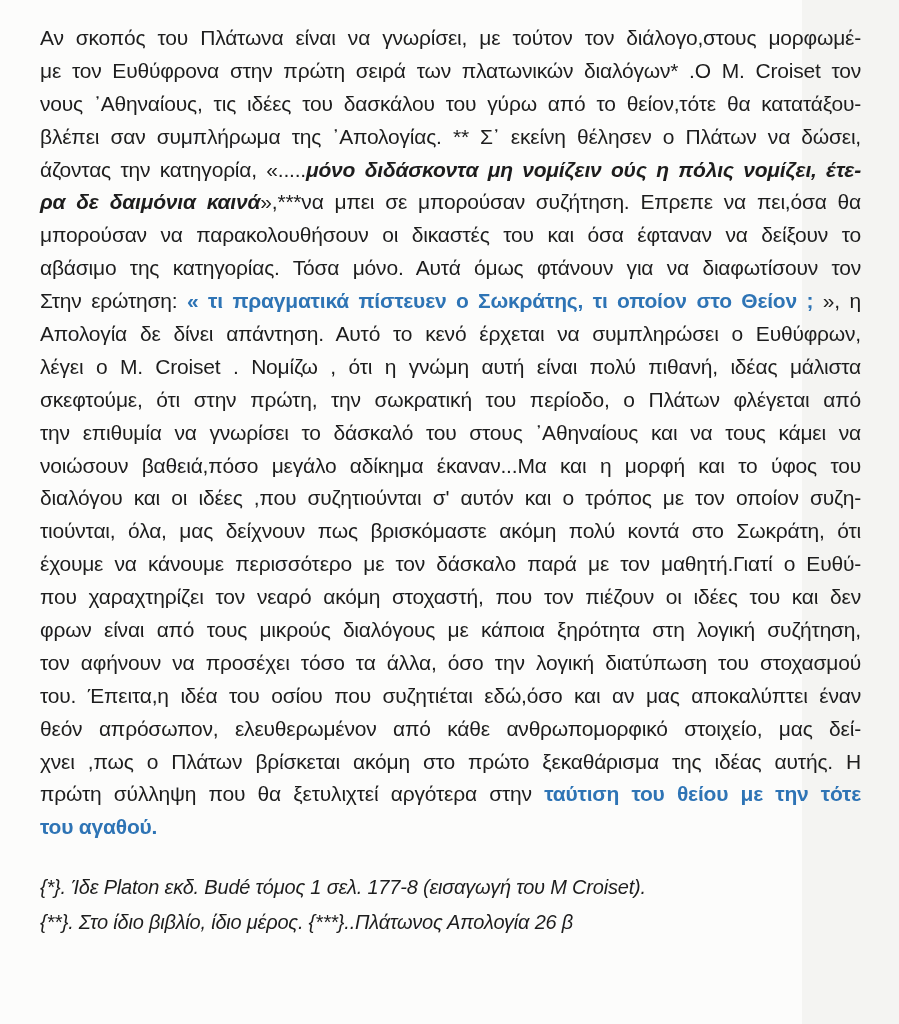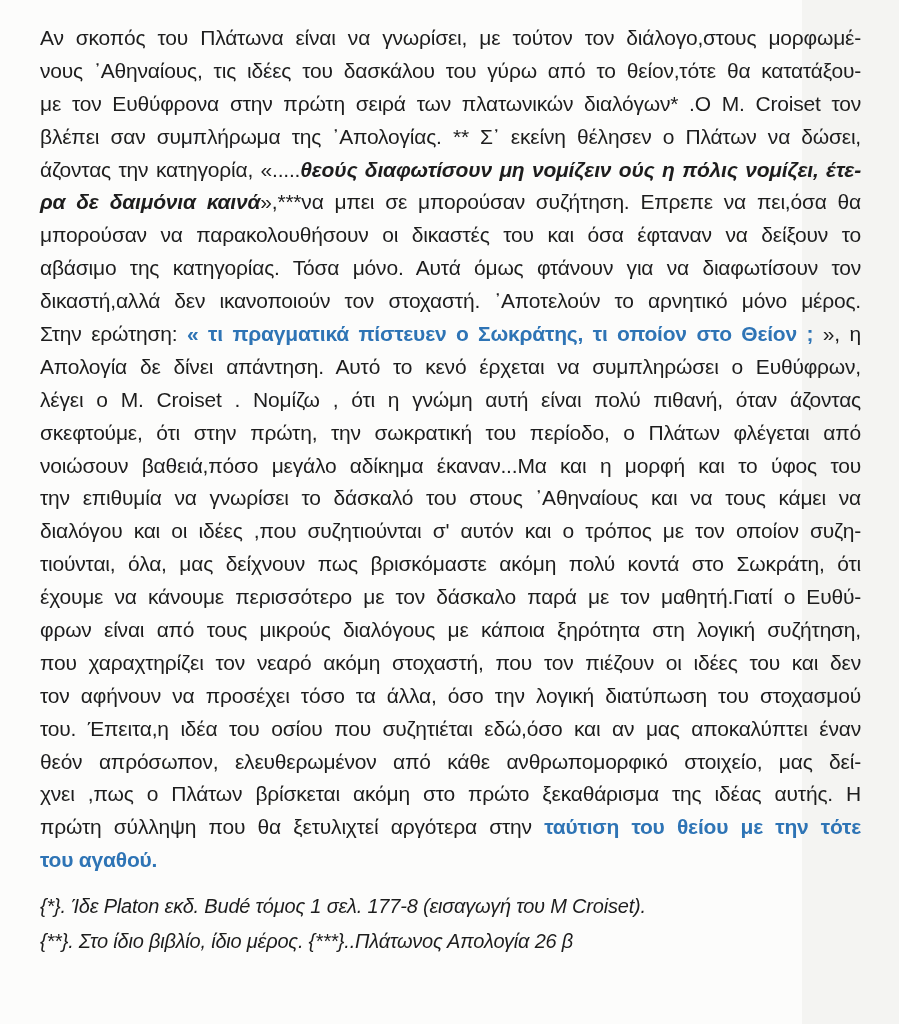--- a/index.html
+++ b/index.html
@@ -40,57 +40,56 @@
   .seg-normal { }
   .seg-bold-italic {
     font-weight: bold;
     font-style: italic;
   }
   .seg-blue {
     font-weight: bold;
     color: var(--blue, #2e74b5);
   }
   .footnotes {
-    margin-top: 12px;
+    margin-top: 26px;
   }
   .footnote-line {
     height: 35px;
     line-height: 35px;
     font-size: 20px;
     font-style: italic;
     letter-spacing: -0.2px;
     text-align: left;
   }
   .seg-footnote { }
 </style>
 </head>
 <body>
 
 <div class="page">
   <div class="body-text">
       <div class="line"><span class="seg-normal">Αν σκοπός του Πλάτωνα είναι να γνωρίσει, με τούτον τον διάλογο,στους μορφωμέ-</span></div>
+      <div class="line"><span class="seg-normal">με τον Ευθύφρονα στην πρώτη σειρά των πλατωνικών διαλόγων* .Ο Μ. Croiset τον</span></div>
       <div class="line"><span class="seg-normal">νους ᾽Αθηναίους, τις ιδέες του δασκάλου του γύρω από το θείον,τότε θα κατατάξου-</span></div>
-      <div class="line"><span class="seg-normal">με τον Ευθύφρονα στην πρώτη σειρά των πλατωνικών διαλόγων* .Ο Μ. Croiset τον</span></div>
       <div class="line"><span class="seg-normal">βλέπει σαν συμπλήρωμα της ᾽Απολογίας. ** Σ᾽ εκείνη θέλησεν ο Πλάτων να δώσει,</span></div>
-      <div class="line"><span class="seg-normal">άζοντας την κατηγορία, «.....</span><span class="seg-bold-italic">θεούς διαφωτίσουν μη νομίζειν ούς η πόλις νομίζει, έτε-</span></div>
+      <div class="line"><span class="seg-normal">άζοντας την κατηγορία, «.....</span><span class="seg-bold-italic">μόνο διδάσκοντα μη νομίζειν ούς η πόλις νομίζει, έτε-</span></div>
       <div class="line"><span class="seg-bold-italic">ρα δε δαιμόνια καινά</span><span class="seg-normal">»,***να μπει σε μπορούσαν συζήτηση. Επρεπε να πει,όσα θα</span></div>
       <div class="line"><span class="seg-normal">μπορούσαν να παρακολουθήσουν οι δικαστές του και όσα έφταναν να δείξουν το</span></div>
       <div class="line"><span class="seg-normal">αβάσιμο της κατηγορίας. Τόσα μόνο. Αυτά όμως φτάνουν για να διαφωτίσουν τον</span></div>
-      <div class="line"><span class="seg-normal">δικαστή,αλλά δεν ικανοποιούν τον στοχαστή. ᾽Αποτελούν το αρνητικό μόνο μέρος.</span></div>
       <div class="line"><span class="seg-normal">Στην ερώτηση: </span><span class="seg-blue">« τι πραγματικά πίστευεν ο Σωκράτης, τι οποίον στο Θείον ; </span><span class="seg-normal">», η</span></div>
       <div class="line"><span class="seg-normal">Απολογία δε δίνει απάντηση. Αυτό το κενό έρχεται να συμπληρώσει ο Ευθύφρων,</span></div>
-      <div class="line"><span class="seg-normal">λέγει ο Μ. Croiset . Νομίζω , ότι η γνώμη αυτή είναι πολύ πιθανή, όταν άζοντας</span></div>
+      <div class="line"><span class="seg-normal">λέγει ο Μ. Croiset . Νομίζω , ότι η γνώμη αυτή είναι πολύ πιθανή, ιδέας μάλιστα</span></div>
       <div class="line"><span class="seg-normal">σκεφτούμε, ότι στην πρώτη, την σωκρατική του περίοδο, ο Πλάτων φλέγεται από</span></div>
+      <div class="line"><span class="seg-normal">την επιθυμία να γνωρίσει το δάσκαλό του στους ᾽Αθηναίους και να τους κάμει να</span></div>
       <div class="line"><span class="seg-normal">νοιώσουν βαθειά,πόσο μεγάλο αδίκημα έκαναν...Μα και η μορφή και το ύφος του</span></div>
-      <div class="line"><span class="seg-normal">την επιθυμία να γνωρίσει το δάσκαλό του στους ᾽Αθηναίους και να τους κάμει να</span></div>
       <div class="line"><span class="seg-normal">διαλόγου και οι ιδέες ,που συζητιούνται σ' αυτόν και ο τρόπος με τον οποίον συζη-</span></div>
       <div class="line"><span class="seg-normal">τιούνται, όλα, μας δείχνουν πως βρισκόμαστε ακόμη πολύ κοντά στο Σωκράτη, ότι</span></div>
       <div class="line"><span class="seg-normal">έχουμε να κάνουμε περισσότερο με τον δάσκαλο παρά με τον μαθητή.Γιατί ο Ευθύ-</span></div>
+      <div class="line"><span class="seg-normal">που χαραχτηρίζει τον νεαρό ακόμη στοχαστή, που τον πιέζουν οι ιδέες του και δεν</span></div>
       <div class="line"><span class="seg-normal">φρων είναι από τους μικρούς διαλόγους με κάποια ξηρότητα στη λογική συζήτηση,</span></div>
-      <div class="line"><span class="seg-normal">που χαραχτηρίζει τον νεαρό ακόμη στοχαστή, που τον πιέζουν οι ιδέες του και δεν</span></div>
       <div class="line"><span class="seg-normal">τον αφήνουν να προσέχει τόσο τα άλλα, όσο την λογική διατύπωση του στοχασμού</span></div>
       <div class="line"><span class="seg-normal">του. Έπειτα,η ιδέα του οσίου που συζητιέται εδώ,όσο και αν μας αποκαλύπτει έναν</span></div>
       <div class="line"><span class="seg-normal">θεόν απρόσωπον, ελευθερωμένον από κάθε ανθρωπομορφικό στοιχείο, μας δεί-</span></div>
       <div class="line"><span class="seg-normal">χνει ,πως ο Πλάτων βρίσκεται ακόμη στο πρώτο ξεκαθάρισμα της ιδέας αυτής. Η</span></div>
       <div class="line"><span class="seg-normal">πρώτη σύλληψη που θα ξετυλιχτεί αργότερα στην </span><span class="seg-blue">ταύτιση του θείου με την τότε</span></div>
       <div class="line last"><span class="seg-blue">του αγαθού.</span></div>
     </div>
   <div class="footnotes">
       <div class="footnote-line"><span class="seg-footnote">{*}. Ίδε Platon εκδ. Budé τόμος 1 σελ. 177-8 (εισαγωγή του Μ Croiset).</span></div>
       <div class="footnote-line"><span class="seg-footnote">{**}. Στο ίδιο βιβλίο, ίδιο μέρος. {***}..Πλάτωνος Απολογία 26 β</span></div>

